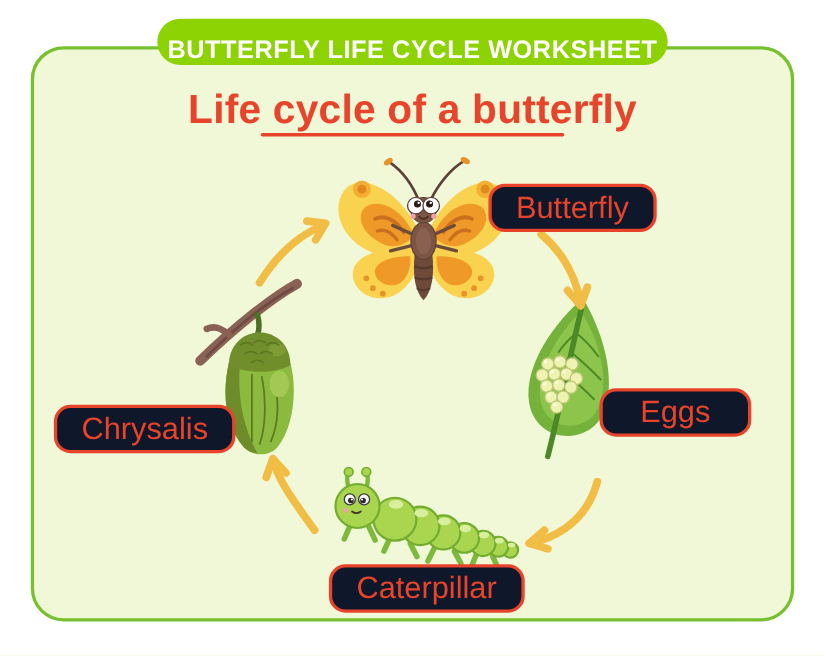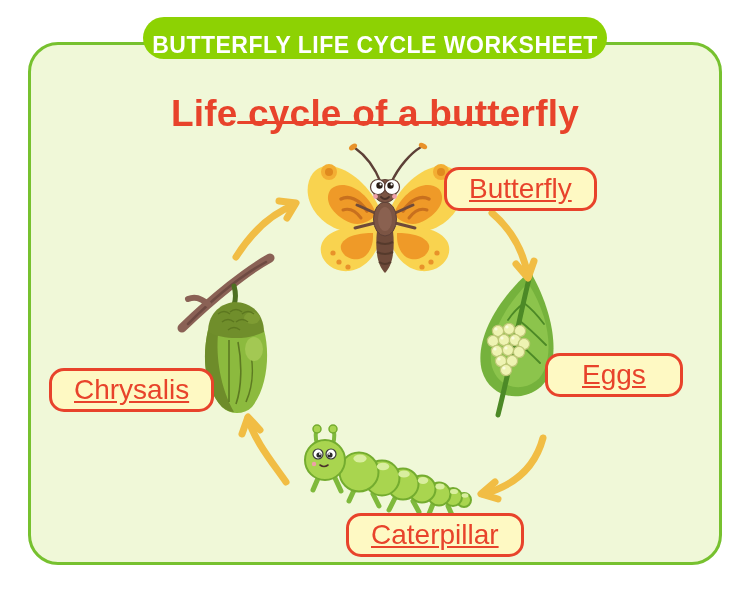--- a/index.html
+++ b/index.html
@@ -17,37 +17,36 @@
     background:#8DD203;border-radius:22px;z-index:5;
     display:flex;align-items:flex-end;justify-content:center;
   }
   .banner span{
     color:#ffffff;font-size:23px;font-weight:bold;letter-spacing:.5px;
   }
   .title{
     position:absolute;left:0;top:79px;width:750px;text-align:center;z-index:4;
   }
   .title h1{
-    margin:14px;font-size:37px;font-weight:bold;color:#E8432B;letter-spacing:.2px;
+    margin:0;font-size:37px;font-weight:bold;color:#E8432B;letter-spacing:.2px;
   }
   .title-underline{
     position:absolute;left:237px;top:121px;width:276px;height:3px;
     background:#E8432B;border-radius:2px;z-index:4;
   }
   .stage-label{
-    position:absolute;z-index:6;background:#fef9c3;
+    position:absolute;z-index:6;background:#0f172a;
     border:3px solid #E8432B;border-radius:15px;
     padding:2px 22px;color:#E8432B;font-size:28px;line-height:34px;
     white-space:nowrap;
-    text-decoration:underline;
   }
   .lbl-butterfly{left:444px;top:167px;}
   .lbl-eggs{left:545px;top:353px;padding-left:34px;padding-right:34px;}
   .lbl-chrysalis{left:49px;top:368px;}
-  .lbl-caterpillar{left:299px;top:513px;margin-left:47px;}
+  .lbl-caterpillar{left:299px;top:513px;}
   .art{position:absolute;z-index:3;}
   .art svg{display:block;}
 </style>
 </head>
 <body>
 
 <div class="panel"></div>
 
 <div class="banner">
   <span>BUTTERFLY LIFE CYCLE WORKSHEET</span>

